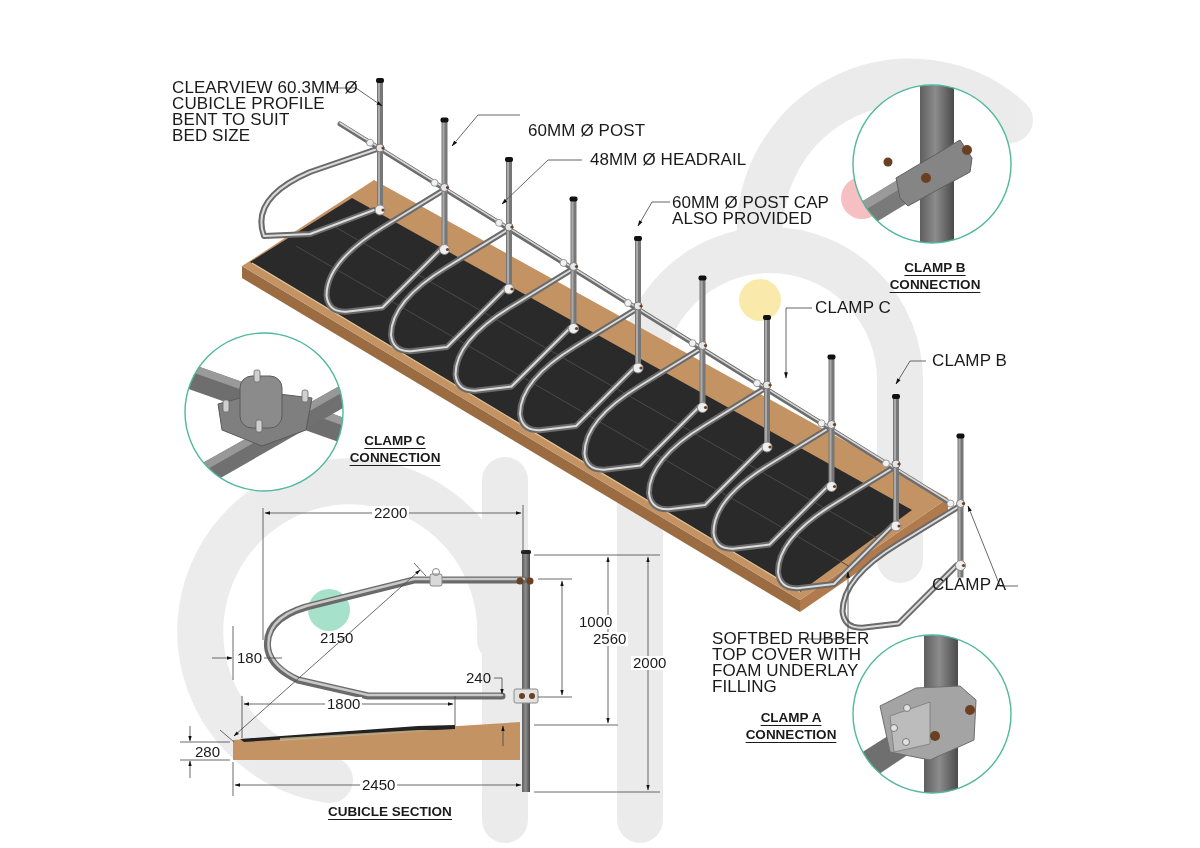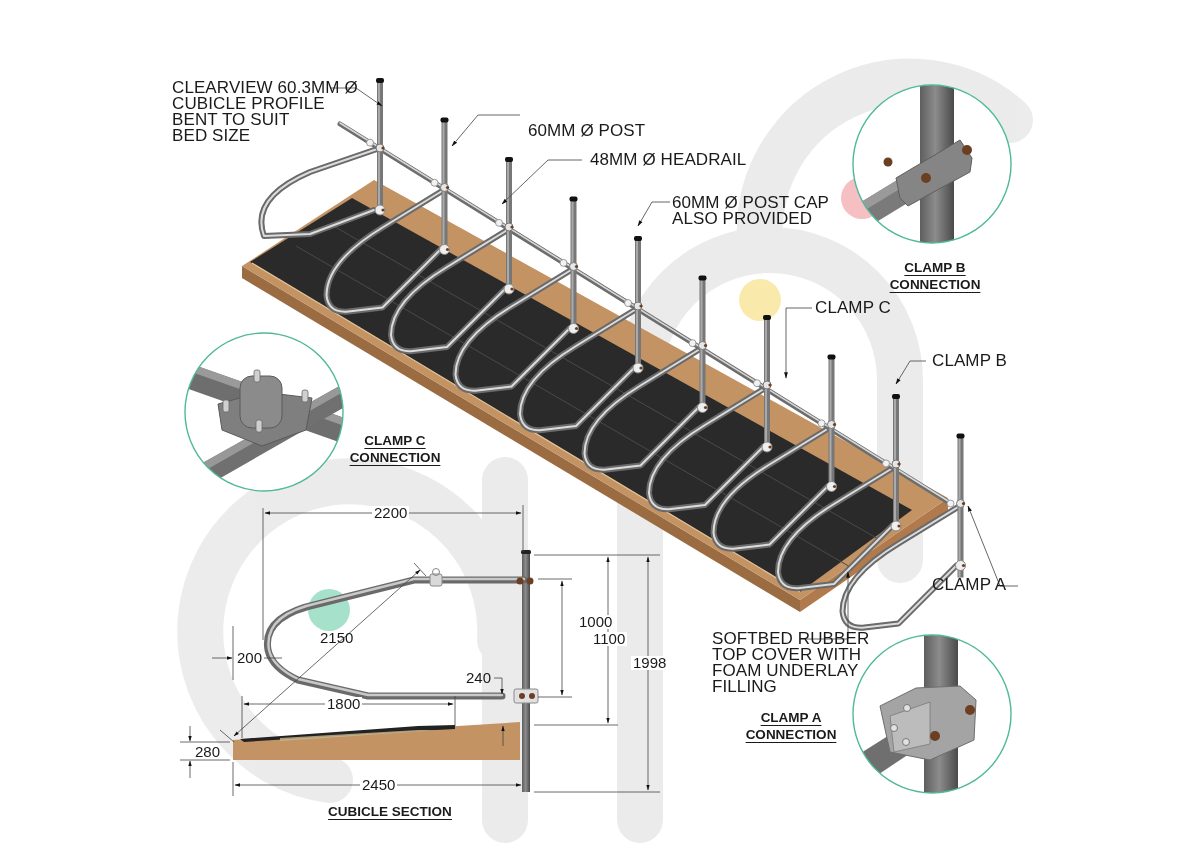--- a/index.html
+++ b/index.html
@@ -325,20 +325,20 @@
 <div class="title" style="left:736px; top:709px; width:110px;">
   <span>CLAMP A</span>
   <span>CONNECTION</span>
 </div>
 <div class="title" style="left:310px; top:803px; width:160px;">
   <span>CUBICLE SECTION</span>
 </div>
 
 <div class="dim" style="left:372px; top:506px;">2200</div>
 <div class="dim nobg" style="left:318px; top:631px;">2150</div>
-<div class="dim nobg" style="left:235px; top:651px;">200</div>
+<div class="dim nobg" style="left:235px; top:651px;">180</div>
 <div class="dim" style="left:577px; top:615px;text-align:center;">1000</div>
-<div class="dim" style="left:591px; top:632px;">1100</div>
-<div class="dim" style="left:631px; top:656px;">1998</div>
+<div class="dim" style="left:591px; top:632px;">2560</div>
+<div class="dim" style="left:631px; top:656px;">2000</div>
 <div class="dim nobg" style="left:464px; top:671px;">240</div>
 <div class="dim" style="left:325px; top:697px;">1800</div>
 <div class="dim nobg" style="left:193px; top:745px;">280</div>
 <div class="dim" style="left:360px; top:778px;">2450</div>
 
 </body></html>

